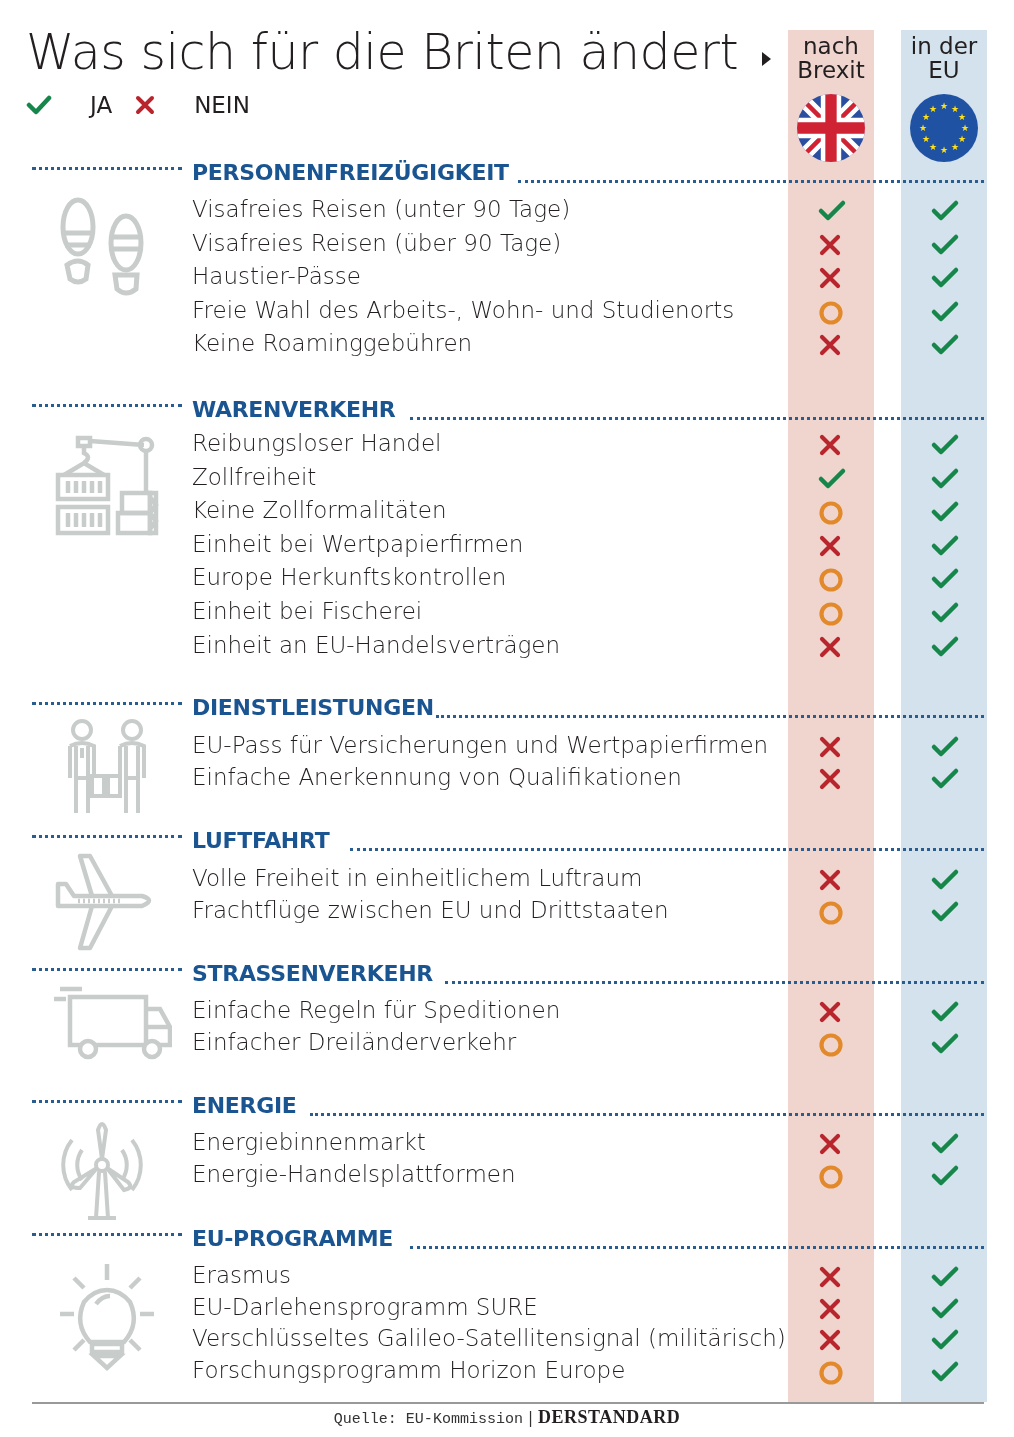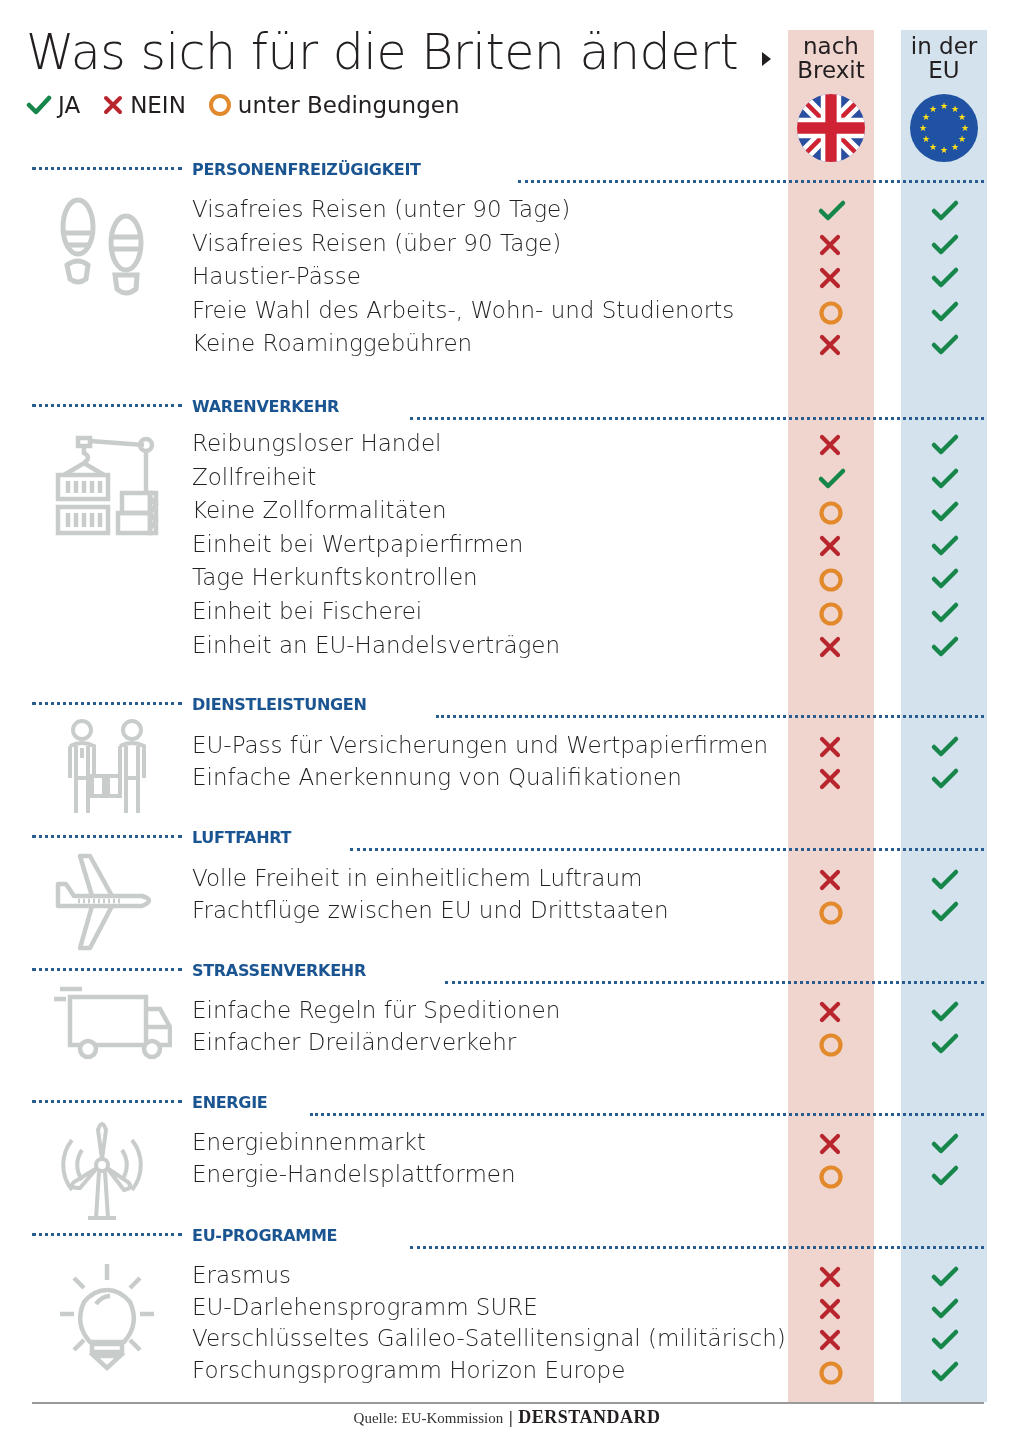--- a/index.html
+++ b/index.html
@@ -5,35 +5,35 @@
   html, body { margin:0; padding:0; background:#fff; }
   body { width:1014px; height:1437px; position:relative; overflow:hidden;
          font-family:"DejaVu Sans", "Liberation Sans", sans-serif; color:#231f20; }
   .col-bg { position:absolute; top:30px; width:86px; }
   .col-brexit { left:788px; height:1372px; background:#f0d5cf; }
   .col-eu { left:901px; height:1372px; background:#d3e2ec; }
   .title { position:absolute; left:26px; top:24px; font-size:49px; font-weight:300; letter-spacing:-0.5px; white-space:nowrap; }
   .title-arrow { position:absolute; left:762px; top:52px; width:0; height:0;
                  border-top:7px solid transparent; border-bottom:7px solid transparent; border-left:9px solid #231f20; }
   .legend { position:absolute; left:26px; top:92px; font-size:23px; display:flex; align-items:center; gap:0; white-space:nowrap; }
-  .legend .item { display:flex; align-items:center; margin-right:22px; }
+  .legend .item { display:flex; align-items:center; margin-right:22px;gap:32px; }
   .legend .item span.lbl { margin-left:6px; }
   .col-head { position:absolute; top:34px; width:86px; text-align:center; font-size:23px; line-height:24px; }
   .flag { position:absolute; top:94px; width:68px; height:68px; border-radius:50%; overflow:hidden; }
   .section-rule-left { position:absolute; left:32px; width:150px; border-top:3px dotted #2a5d8f; }
   .section-rule-right { position:absolute; right:30px; border-top:3px dotted #2a5d8f; }
-  .section-title { position:absolute; left:192px; font-size:16px; font-weight:bold; color:#1b5591; white-space:nowrap; letter-spacing:-0.3px;}
+  .section-title { position:absolute; left:192px; font-size:22px; font-weight:bold; color:#1b5591; white-space:nowrap; letter-spacing:-0.3px;}
   .row-label { position:absolute; left:192px; font-size:23px; font-weight:300; white-space:nowrap; }
   .sym { position:absolute; width:28px; height:28px; }
   .sym.brexit { left:817px; }
   .sym.eu { left:930px; }
   .icon { position:absolute; }
   .footer-line { position:absolute; left:32px; top:1402px; width:952px; border-top:2px solid #999; }
   .footer { position:absolute; top:1407px; left:0; width:1014px; text-align:center; font-size:15px; }
-  .footer .src { font-family:Liberation Serif, serif; font-size:15px; color:#333; }
+  .footer .src { font-family:Liberation Mono, monospace; font-size:15px; color:#333; }
   .footer .sep { margin:0 5px; color:#333; }
   .footer .brand { font-family:"Liberation Serif", serif; font-weight:bold; font-size:18px; letter-spacing:0.5px; }
 </style>
 </head>
 <body>
 
 <div class="col-bg col-brexit"></div>
 <div class="col-bg col-eu"></div>
 
 <div class="title">Was sich für die Briten ändert</div>
@@ -44,26 +44,20 @@
     <svg width="26" height="22" viewBox="0 0 26 22">
         <path d="M3 11 L10 18 L23 4" fill="none" stroke="#16864a" stroke-width="4.5" stroke-linecap="round" stroke-linejoin="round"></path>
       </svg>
     <span class="lbl">JA</span>
   </div>
   <div class="item">
     <svg width="22" height="22" viewBox="0 0 22 22">
         <path d="M4 4 L18 18 M18 4 L4 18" fill="none" stroke="#b8252d" stroke-width="4" stroke-linecap="round"></path>
       </svg>
     <span class="lbl">NEIN</span>
-  </div>
-  <div class="item">
-    <svg width="24" height="24" viewBox="0 0 24 24">
-        <circle cx="12" cy="12" r="9" fill="none" stroke="#e2892c" stroke-width="4"></circle>
-      </svg>
-    <span class="lbl">unter Bedingungen</span>
   </div>
 </div>
 
 <div class="col-head" style="left:788px">
   <div>nach</div>
   <div>Brexit</div>
 </div>
 <div class="col-head" style="left:901px">
   <div>in der</div>
   <div>EU</div>
@@ -185,21 +179,21 @@
     <div class="sym eu" style="top: 499.2px;"><svg width="30" height="26" viewBox="0 0 30 26">
         <path d="M4 13 L11 20 L26 5" fill="none" stroke="#16864a" stroke-width="4.5" stroke-linecap="round" stroke-linejoin="round"></path>
       </svg></div>
     <div class="row-label" style="top: 530.8px;">Einheit bei Wertpapierfirmen</div>
     <div class="sym brexit" style="top: 532.8px;"><svg width="26" height="26" viewBox="0 0 26 26">
         <path d="M5 5 L21 21 M21 5 L5 21" fill="none" stroke="#b8252d" stroke-width="4.2" stroke-linecap="round"></path>
       </svg></div>
     <div class="sym eu" style="top: 532.8px;"><svg width="30" height="26" viewBox="0 0 30 26">
         <path d="M4 13 L11 20 L26 5" fill="none" stroke="#16864a" stroke-width="4.5" stroke-linecap="round" stroke-linejoin="round"></path>
       </svg></div>
-    <div class="row-label" style="top: 564.4px;">Tage Herkunftskontrollen</div>
+    <div class="row-label" style="top: 564.4px;">Europe Herkunftskontrollen</div>
     <div class="sym brexit" style="top: 566.4px;"><svg width="28" height="28" viewBox="0 0 28 28">
         <circle cx="14" cy="14" r="9.5" fill="none" stroke="#e2892c" stroke-width="4.2"></circle>
       </svg></div>
     <div class="sym eu" style="top: 566.4px;"><svg width="30" height="26" viewBox="0 0 30 26">
         <path d="M4 13 L11 20 L26 5" fill="none" stroke="#16864a" stroke-width="4.5" stroke-linecap="round" stroke-linejoin="round"></path>
       </svg></div>
     <div class="row-label" style="top: 598px;">Einheit bei Fischerei</div>
     <div class="sym brexit" style="top: 600px;"><svg width="28" height="28" viewBox="0 0 28 28">
         <circle cx="14" cy="14" r="9.5" fill="none" stroke="#e2892c" stroke-width="4.2"></circle>
       </svg></div>

